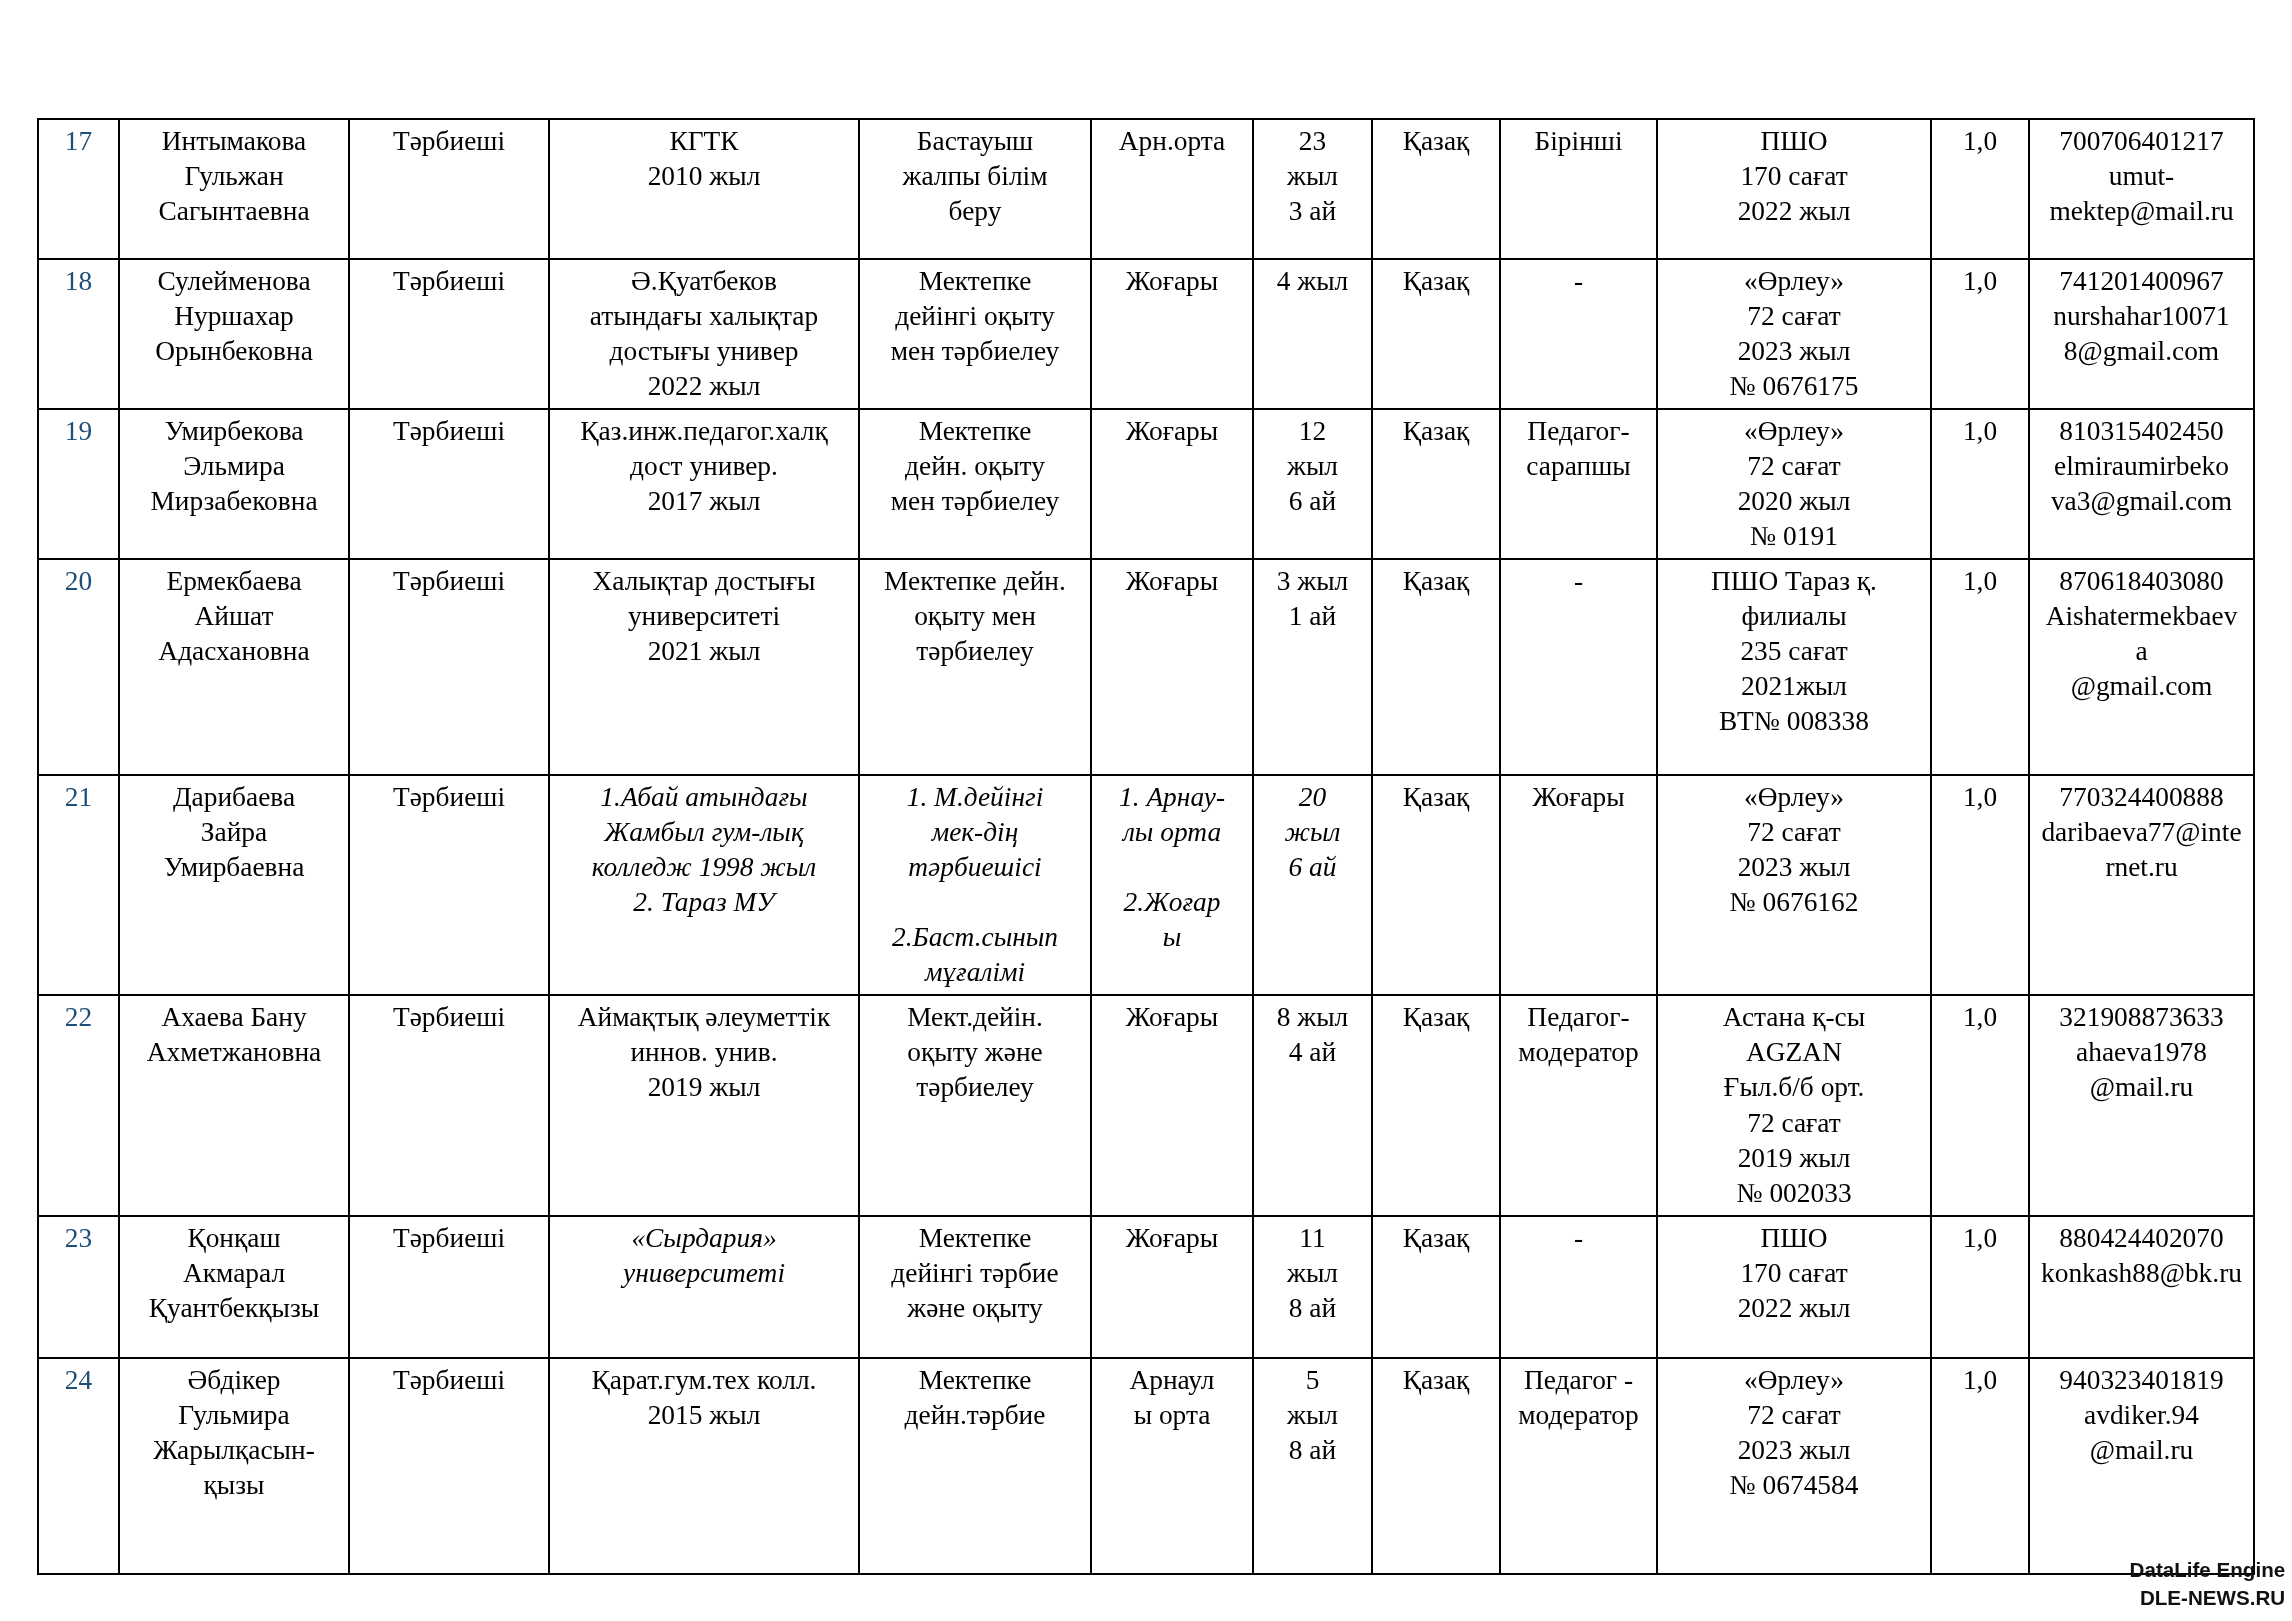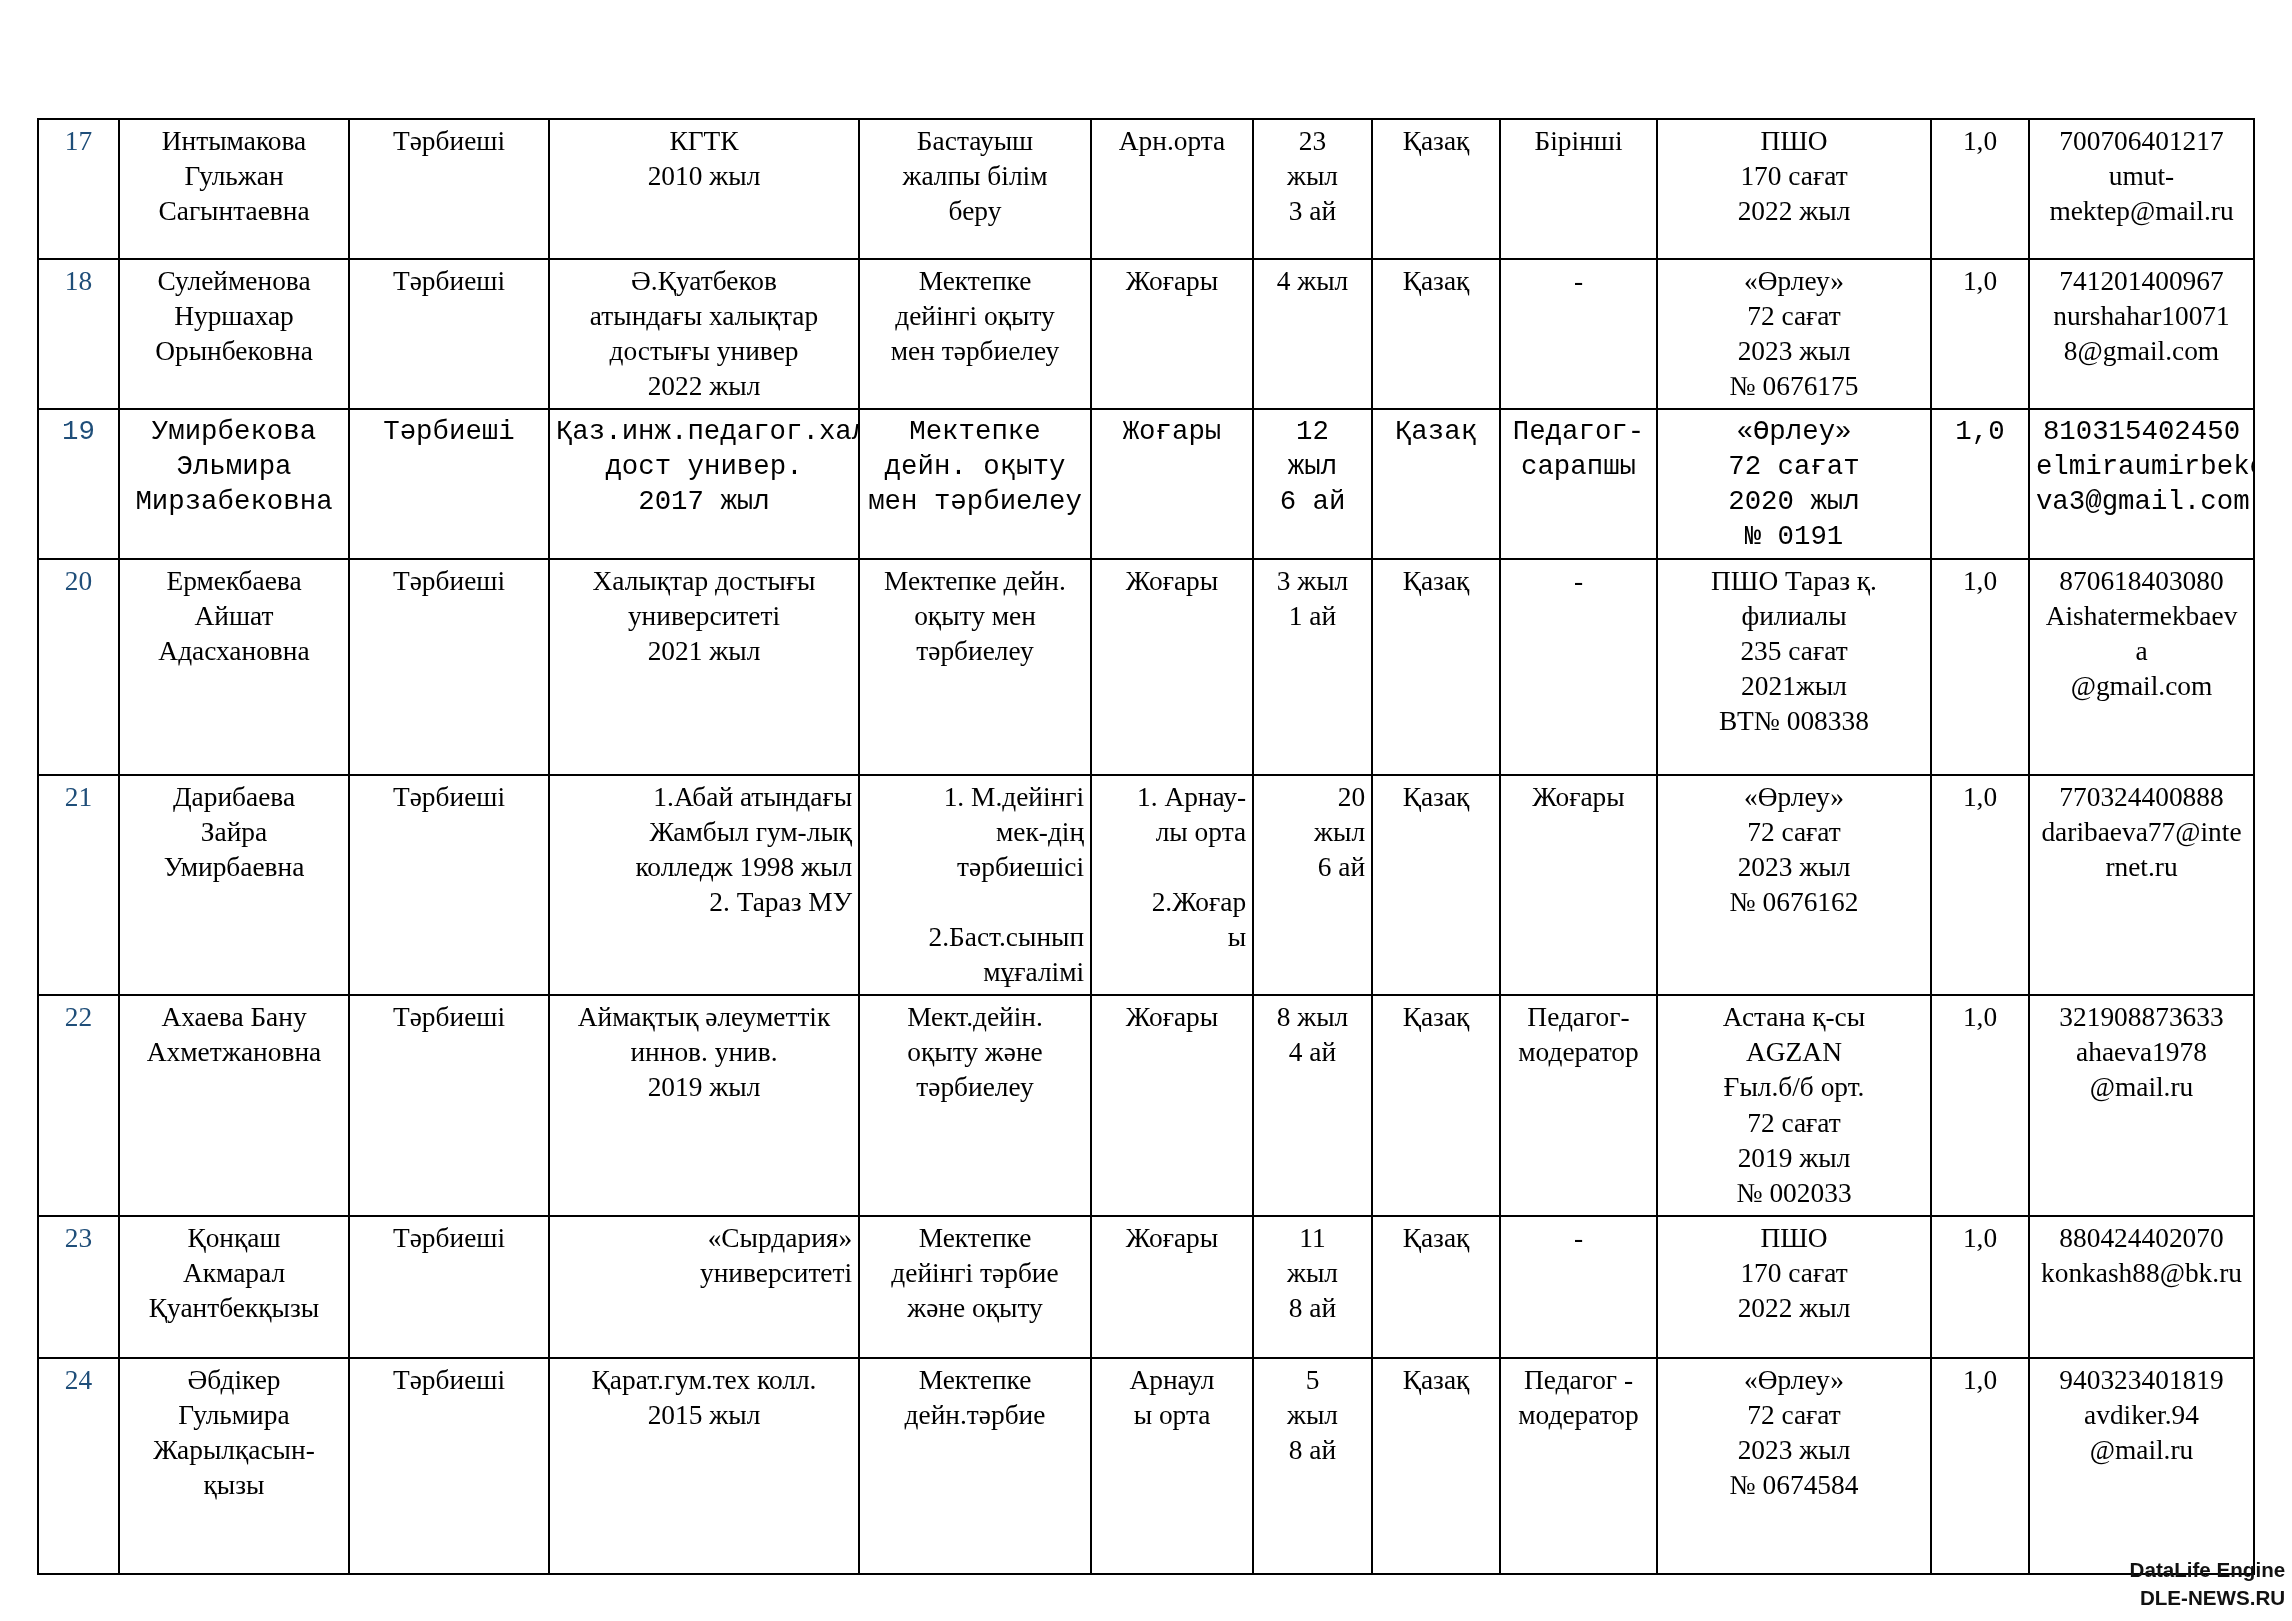--- a/index.html
+++ b/index.html
@@ -25,25 +25,25 @@
   table.roster td {
     border: 2.9px solid #000000;
     vertical-align: top;
     text-align: center;
     padding: 3.9px 5.9px;
     font-size: 27.4px;
     line-height: 1.28;
     white-space: pre-line;
     overflow: hidden;
   }
-  table.roster td.left { text-align: right; }
+  table.roster td.left { text-align: center; font-style: italic; }
   td.cell-num { color: #1f4e79; }
   tr.row-0 { height: 140px; }
   tr.row-1 { height: 142px; }
-  tr.row-2 { height: 144px; font-family: Liberation Mono, monospace; }
+  tr.row-2 { height: 144px; }
   tr.row-3 { height: 216px; }
   tr.row-4 { height: 216px; }
   tr.row-5 { height: 211px; }
   tr.row-6 { height: 142px; }
   tr.row-7 { height: 216px; }
   .footer-brand {
     position: absolute;
     right: 7.8px;
     top: 1556px;
     text-align: right;

